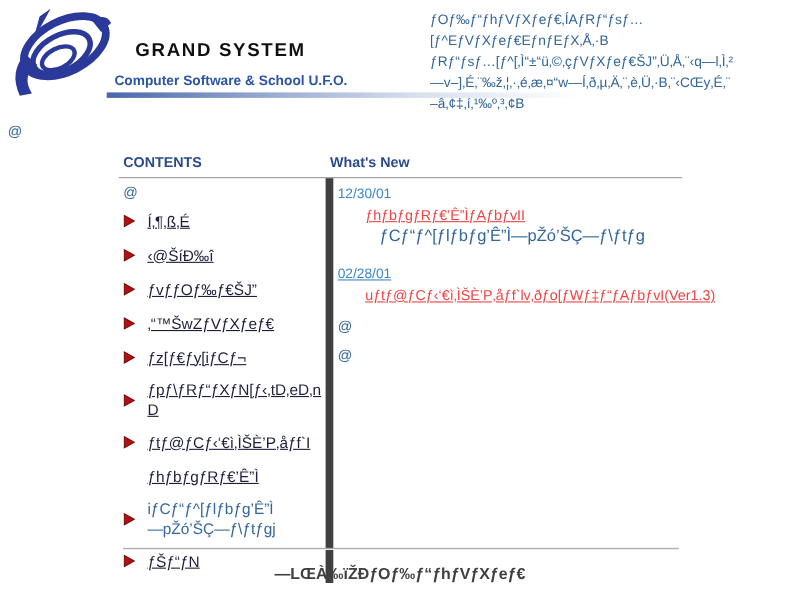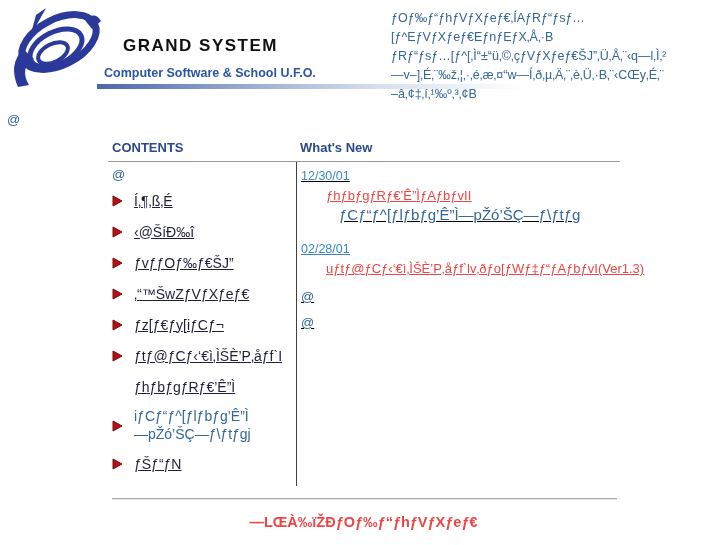--- a/index.html
+++ b/index.html
@@ -24,22 +24,22 @@
   .at-topleft{position:absolute;left:7px;top:112px;}
 
   
   .tbl{position:absolute;left:108px;top:140px;width:512px;}
   .tbl-head{display:flex;border-bottom:1px solid #9a9a9a;padding-bottom:6px;}
   .th{font-size:13px;font-weight:bold;color:#2B4A8A;}
   .th-contents{width:188px;padding-left:4px;box-sizing:border-box;}
   .th-whatsnew{padding-left:4px;}
   .tbl-body{display:flex;}
   .col-left{width:188px;box-sizing:border-box;padding:5px 0 0 4px;}
-  .col-right{width:324px;box-sizing:border-box;border-left:1px solid #404040;
-    padding:5px 0 0 4px;min-height:324px;text-decoration:underline;}
+  .col-right{width:324px;box-sizing:border-box;border-left:7px solid #404040;
+    padding:5px 0 0 4px;min-height:324px;}
 
   
   ul.menu{list-style:none;margin:8px 0 0 0;padding:0;}
   ul.menu li{display:flex;align-items:center;margin-bottom:10px;
     font-size:14px;line-height:18px;}
   .bullet{flex:0 0 22px;padding-top:3px;}
   .bullet.empty{visibility:hidden;}
   .menu-link{color:#1F1F3D;text-decoration:underline;word-break:break-all;max-width:158px;cursor:pointer;}
   .menu-note{color:#336699;text-decoration:none;white-space:nowrap;}
   li.tight{margin-bottom:4px;}
@@ -50,21 +50,21 @@
   .wn-link{font-size:13px;line-height:19px;color:#ef4444;text-decoration:underline;
     white-space:nowrap;cursor:pointer;margin-left:25px;}
   .wn-desc{font-size:15px;line-height:19px;color:#336699;white-space:nowrap;margin-left:38px;}
   .wn-gap{height:16px;}
   .wn-at{margin-top:11px;}
 
   
   .bottom-rule{position:absolute;left:112px;top:498px;width:505px;height:1px;
     background:#a8a8a8;box-shadow:0 1px 0 #e9e9e9;}
   .footer{position:absolute;left:0;top:514px;width:727px;text-align:center;
-    font-size:14.5px;font-weight:bold;color:#ef4444;}
+    font-size:14.5px;font-weight:bold;color:#404040;}
 </style>
 </head>
 <body>
 
 <div id="page">
 
   <svg class="logo" viewBox="0 0 100 88">
     <g fill="none" stroke="#2B3A9A">
       <ellipse cx="53" cy="37" rx="40" ry="23" transform="rotate(-27 53 37)" stroke-width="7"></ellipse>
       <ellipse cx="50" cy="43" rx="28" ry="16" transform="rotate(-27 50 43)" stroke-width="5"></ellipse>
@@ -126,20 +126,26 @@
           <li>
             <span class="bullet"><svg width="11" height="12" viewBox="0 0 11 12">
                   <polygon points="1,1 10,6 1,11" fill="#B51010" stroke="#7a0b0b" stroke-width="1"></polygon>
                 </svg></span>
             <span class="menu-link">ƒz[ƒ€ƒy[iƒCƒ¬</span>
           </li>
           <li>
             <span class="bullet"><svg width="11" height="12" viewBox="0 0 11 12">
                   <polygon points="1,1 10,6 1,11" fill="#B51010" stroke="#7a0b0b" stroke-width="1"></polygon>
                 </svg></span>
+            <span class="menu-link">ƒpƒ\ƒRƒ“ƒXƒN[ƒ‹‚tD‚eD‚nD</span>
+          </li>
+          <li>
+            <span class="bullet"><svg width="11" height="12" viewBox="0 0 11 12">
+                  <polygon points="1,1 10,6 1,11" fill="#B51010" stroke="#7a0b0b" stroke-width="1"></polygon>
+                </svg></span>
             <span class="menu-link">ƒtƒ@ƒCƒ‹‘€ì‚ÌŠÈ’P‚åƒf`I</span>
           </li>
           <li class="tight">
             <span class="bullet empty"><svg width="11" height="12" viewBox="0 0 11 12">
                   <polygon points="1,1 10,6 1,11" fill="#B51010"></polygon>
                 </svg></span>
             <span class="menu-link">ƒhƒbƒgƒRƒ€’Ê”Ì</span>
           </li>
           <li>
             <span class="bullet"><svg width="11" height="12" viewBox="0 0 11 12">

